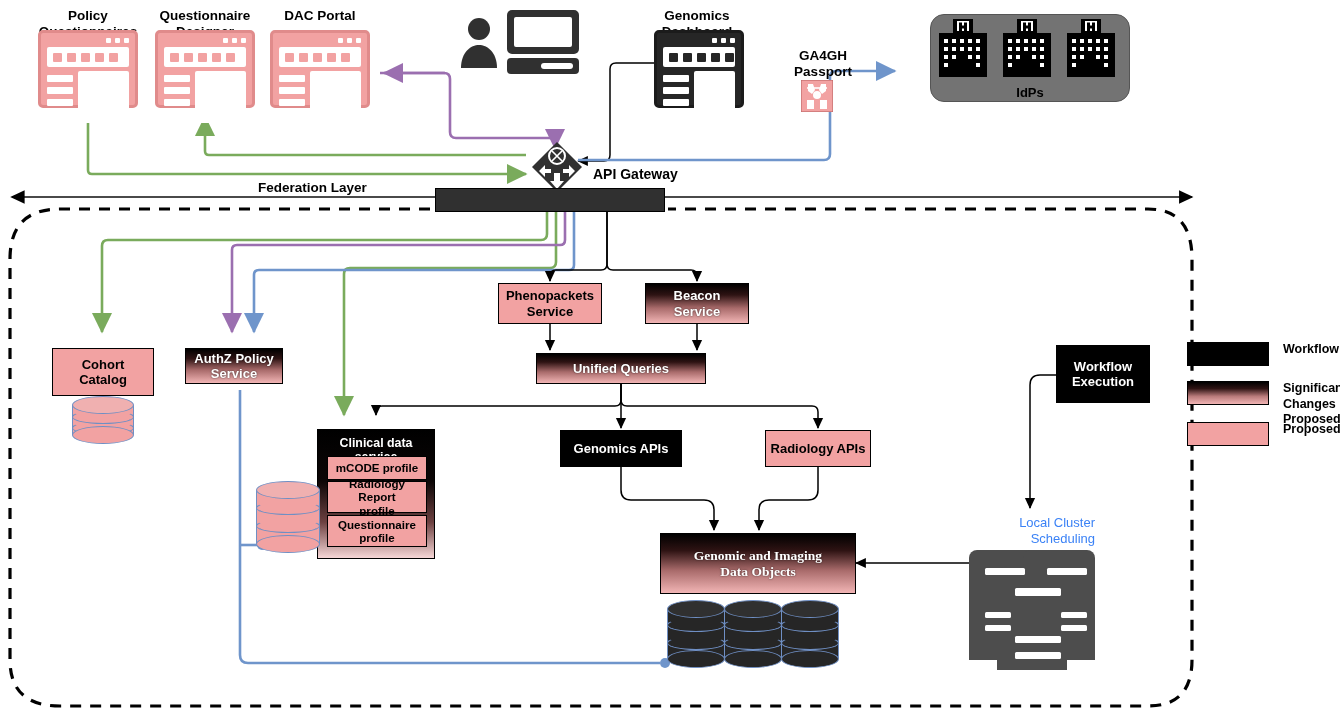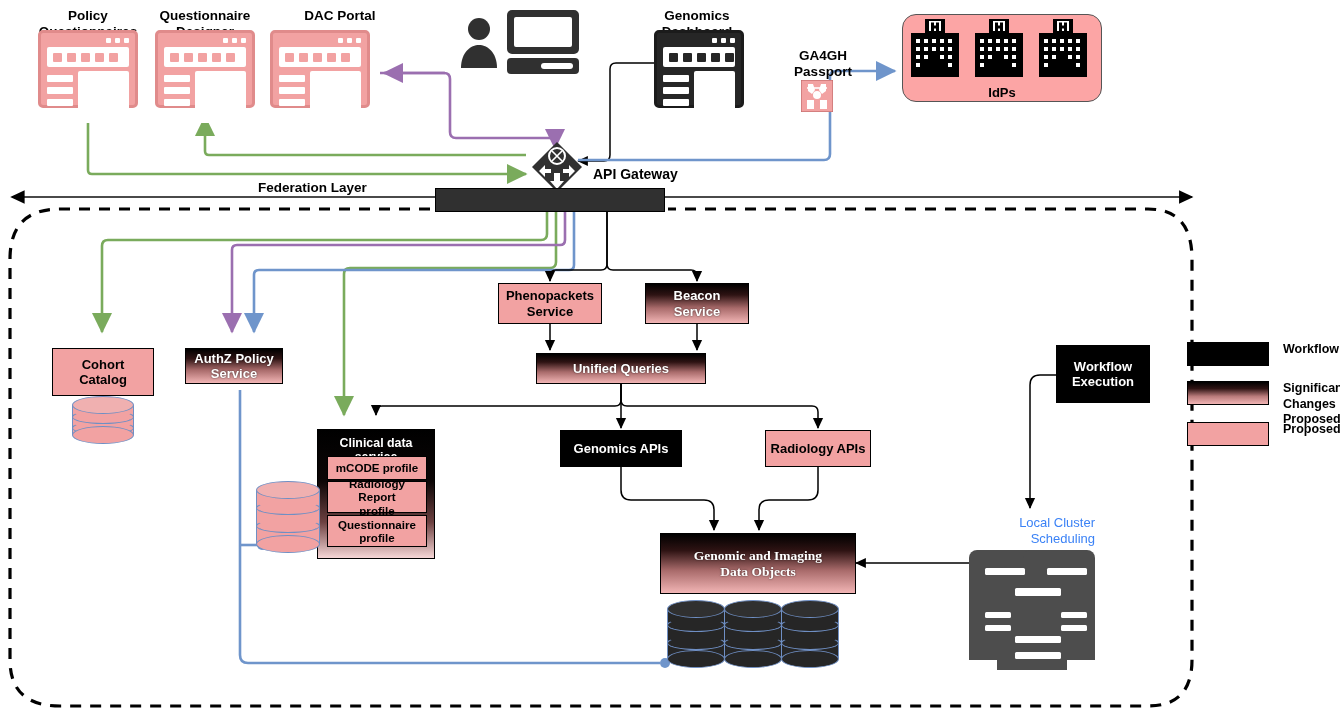--- a/index.html
+++ b/index.html
@@ -51,21 +51,21 @@
   .cyl .ring{position:absolute;left:0;right:0;height:14px;border-radius:50%;border:1.5px solid #6f8fc4;box-sizing:border-box;border-bottom-color:#6f8fc4;border-top-color:transparent;}
   .cyl.dark .tube{background:#262626;}
   .cyl.dark .cap{background:#303030;}
   .cyl.dark .cap.b{background:#262626;}
 
   
   .gw{position:absolute;width:52px;height:52px;}
   .gwlabel{position:absolute;font-size:14px;font-weight:bold;color:#000;}
 
   
-  .idpbox{position:absolute;border:1.5px solid #555;border-radius:14px;background:#fca5a5;box-sizing:border-box;}
+  .idpbox{position:absolute;border:1.5px solid #555;border-radius:14px;background:#737373;box-sizing:border-box;margin-left:28px;}
   .idplabel{position:absolute;width:100%;text-align:center;font-size:13px;font-weight:bold;color:#000;}
 
   
   .legend{position:absolute;}
   .lgrow{position:absolute;display:flex;align-items:flex-start;}
   .lgsw{width:82px;height:24px;border:1px solid #000;box-sizing:border-box;flex:none;}
   .lgsw.black{background:#000;}
   .lgsw.grad{background:linear-gradient(180deg,#000 0%,#2e1313 30%,#b87a7a 65%,#f2b5b5 100%);}
   .lgsw.pink{background:#f2a2a2;}
   .lgtxt{margin-left:14px;font-size:12.5px;font-weight:bold;color:#000;line-height:1.25;white-space:pre-line;}
@@ -201,21 +201,21 @@
       <div class="side">
           <i class="srow"></i>
           <i class="srow"></i>
           <i class="srow"></i>
           <i class="srow"></i>
         </div>
       <div class="canvas"></div>
     </div>
   </div>
 
-  <div class="caption" style="left:250px;top:8px;width:140px;white-space:pre-line;padding-left:20px;">DAC Portal</div>
+  <div class="caption" style="left:250px;top:8px;width:140px;white-space:pre-line;">DAC Portal</div>
   <div class="node win" style="left:270px;top:30px;width:100px;height:78px;">
     <div class="bar">
         <span class="dot"></span>
         <span class="dot"></span>
         <span class="dot"></span>
       </div>
     <div class="toolbar">
         <i class="tb"></i>
         <i class="tb"></i>
         <i class="tb"></i>

